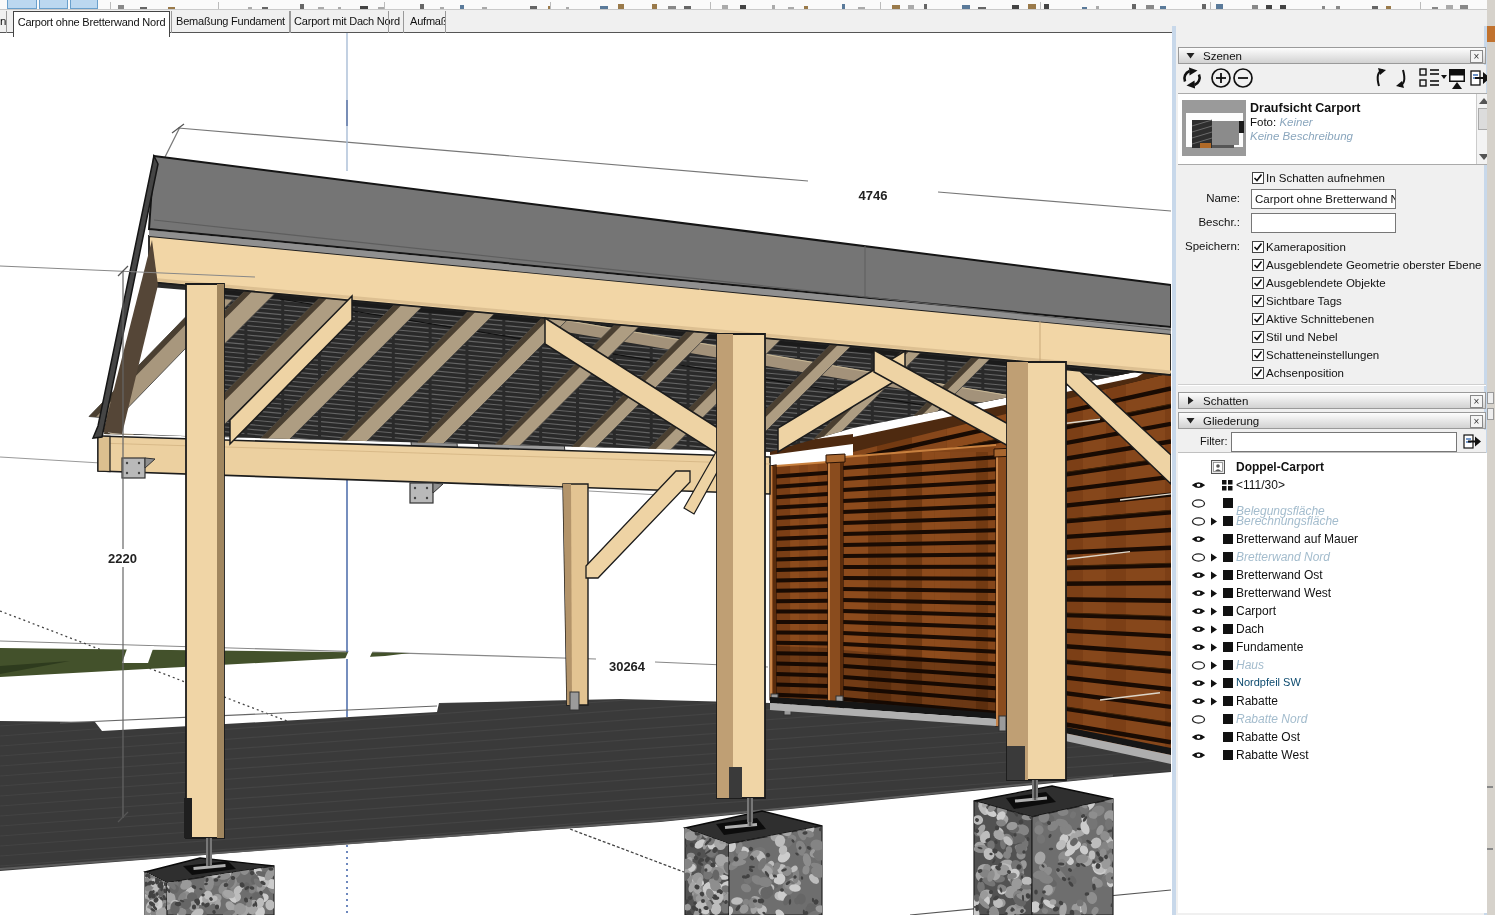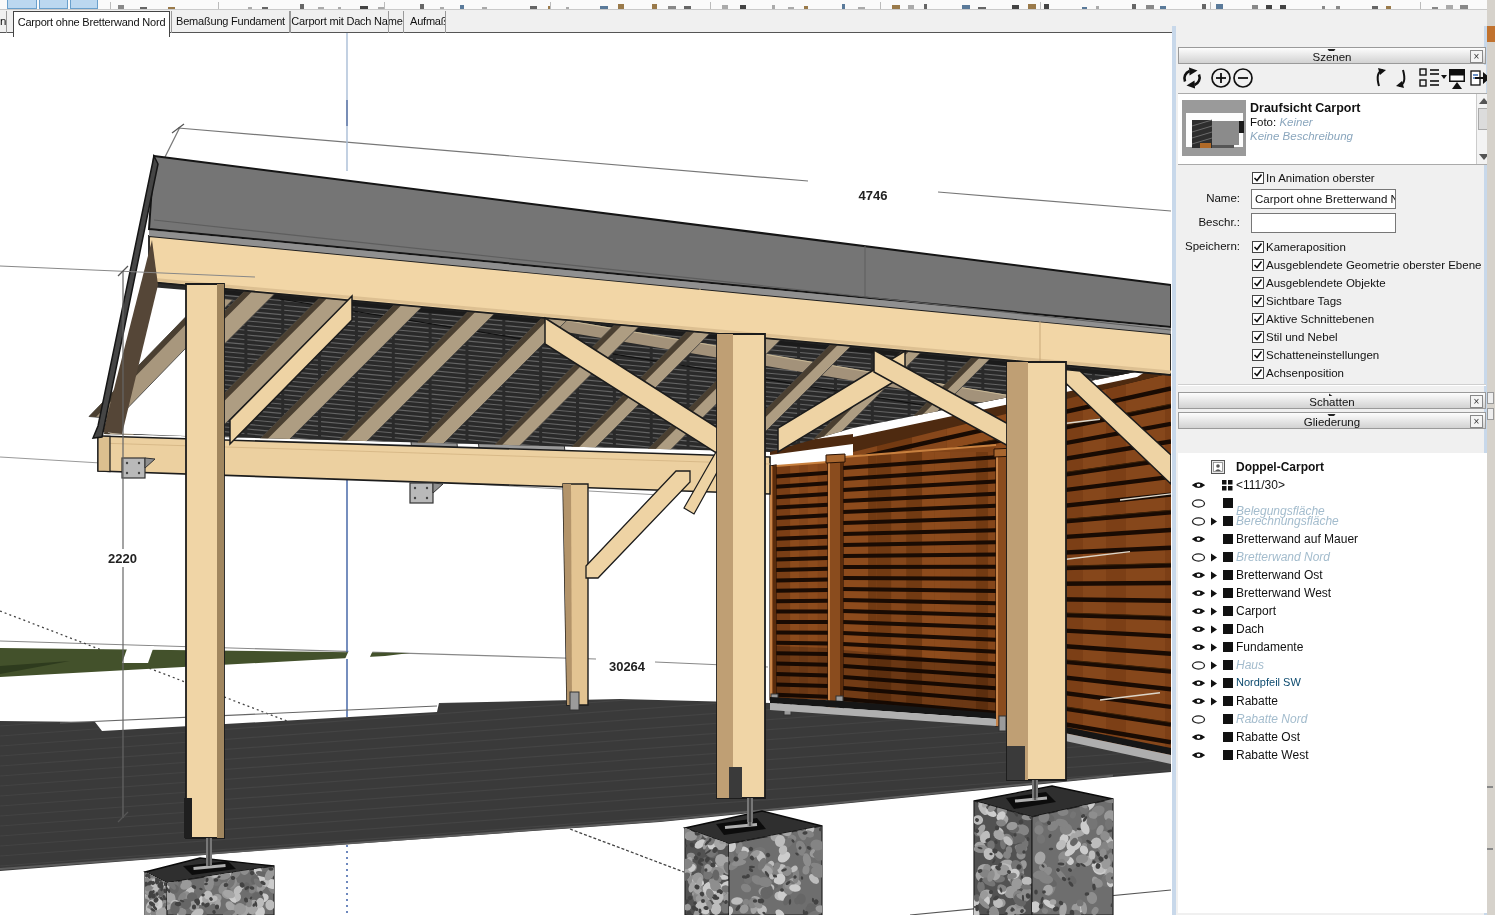--- a/index.html
+++ b/index.html
@@ -6,21 +6,21 @@
 #toolbar{position:absolute;left:0;top:0;width:1495px;height:10px;background:#fafafa;border-bottom:1px solid #c9c9c9;}
 .tbtn{position:absolute;top:0;height:9px;background:#bcd8f0;border:1px solid #6aa0cc;border-top:none;}
 #tabbar{position:absolute;left:0;top:10px;width:1495px;height:23px;background:#f0f0f0;border-bottom:1px solid #555;}
 .tab{position:absolute;top:1px;height:22px;font-size:11px;letter-spacing:-0.2px;color:#111;text-align:center;line-height:21px;border-left:1px solid #999;border-right:1px solid #999;white-space:nowrap;overflow:hidden;}
 .tab.active{background:#fff;border:1px solid #444;border-bottom:none;top:1px;height:26px;font-size:11px;}
 .stub{position:absolute;left:0;top:1px;width:7px;height:22px;font-size:11.5px;color:#111;overflow:hidden;line-height:21px;border-right:1px solid #999;}
 #vp{position:absolute;left:0;top:30px;width:1171px;height:885px;}
 #panel{position:absolute;left:1172px;top:26px;width:315px;height:889px;background:#f0f0f0;border-left:4px solid #c8d8ea;border-right:3px solid #c8d8ea;}
 .ptitle{position:absolute;left:0;top:0;width:100%;height:21px;background:linear-gradient(#bccfe2,#9db3ca);color:#15273f;font-weight:bold;font-size:12.5px;line-height:20px;padding-left:7px;}
 .oxbtn{position:absolute;right:4px;top:3px;width:15px;height:15px;background:#c1722e;border:1px solid #8a4a12;color:#fff;font-size:10px;font-weight:bold;text-align:center;line-height:13px;}
-.phdr{position:absolute;left:2px;width:308px;height:17px;background:linear-gradient(#fdfdfd,#d2d2d2);border:1px solid #9a9a9a;font-size:11.5px;color:#111;display:flex;align-items:center;flex-direction:column;}
+.phdr{position:absolute;left:2px;width:308px;height:17px;background:linear-gradient(#fdfdfd,#d2d2d2);border:1px solid #9a9a9a;font-size:11.5px;color:#111;display:flex;align-items:center;}
 .xbtn{position:absolute;right:2px;top:1.5px;width:13px;height:13px;background:#f4f4f4;border:1px solid #888;color:#333;font-size:10px;line-height:11px;text-align:center;}
 .ptool{position:absolute;left:2px;top:39px;width:308px;height:28px;background:#f0f0f0;}
 .plist{position:absolute;left:2px;top:67px;width:312px;height:72px;background:#fff;border-top:1px solid #aaa;border-bottom:1px solid #aaa;}
 .scroll{position:absolute;right:0;top:0;width:14px;height:70px;background:#f3f3f3;border-left:1px solid #ccc;}
 .lbl{position:absolute;font-size:11.5px;color:#111;}
 .inp{position:absolute;height:20px;background:#fff;border:1px solid #777;font-size:11.5px;color:#111;line-height:18px;padding-left:3px;white-space:nowrap;overflow:hidden;}
 #tree{position:absolute;left:2px;top:427px;width:310px;height:460px;background:#fff;}
 #rstrip{position:absolute;left:1487px;top:0;width:8px;height:915px;background:#d6d2cb;}
 </style></head>
 <body>
@@ -1170,21 +1170,21 @@
 </svg>
 
 <div id="toolbar">
  <div class="tbtn" style="left:7px;width:30px"></div>
     <div class="tbtn" style="left:39px;width:29px"></div>
     <div class="tbtn" style="left:70px;width:28px"></div>
 </div>
 <div id="tabbar">
  <div class="stub">n</div>
  <div class="tab" style="left:171px;width:119px;">Bemaßung Fundament</div>
- <div class="tab" style="left:290px;width:114px;">Carport mit Dach Name</div>
+ <div class="tab" style="left:290px;width:114px;">Carport mit Dach Nord</div>
  <div class="tab" style="left:388px;width:58px;padding-left:21px;">Aufmaß</div>
  <div class="tab active" style="left:13px;width:157px;">Carport ohne Bretterwand Nord</div>
 </div>
 
 <div id="toolfrag" style="position:absolute;left:0;top:0;width:1495px;height:10px;overflow:hidden;pointer-events:none">
     <div style="position:absolute;left:118px;top:5px;width:6px;height:4px;background:#888"></div>
     <div style="position:absolute;left:140px;top:7px;width:7px;height:2px;background:#666"></div>
     <div style="position:absolute;left:168px;top:7px;width:7px;height:2px;background:#9a7a4a"></div>
     <div style="position:absolute;left:248px;top:7px;width:4px;height:2px;background:#aaa"></div>
     <div style="position:absolute;left:262px;top:7px;width:6px;height:2px;background:#666"></div>
@@ -1316,21 +1316,21 @@
     <svg width="14" height="10" style="position:absolute;bottom:2px;left:0">
           <polygon points="2,2 12,2 7,8" fill="#555"></polygon>
         </svg>
     <div style="position:absolute;top:14px;left:1px;width:12px;height:22px;background:#dcdcdc;border:1px solid #aaa"></div>
   </div>
  </div>
  <svg style="position:absolute;left:76px;top:146px" width="12" height="12">
       <rect x="0.5" y="0.5" width="11" height="11" fill="#fff" stroke="#444"></rect>
       <path d="M2.5 6 L5 8.5 L9.5 2.5" fill="none" stroke="#111" stroke-width="1.6"></path>
     </svg>
-    <div style="position:absolute;left:90px;top:146px;font-size:11.5px;color:#111;white-space:nowrap">In Animation oberster</div>
+    <div style="position:absolute;left:90px;top:146px;font-size:11.5px;color:#111;white-space:nowrap">In Schatten aufnehmen</div>
  <div class="lbl" style="top:166px;right:244px">Name:</div>
  <div class="inp" style="left:75px;top:163px;width:145px;">Carport ohne Bretterwand No</div>
  <div class="lbl" style="top:190px;right:244px">Beschr.:</div>
  <div class="inp" style="left:75px;top:187px;width:145px;"></div>
  <div class="lbl" style="top:214px;right:244px">Speichern:</div>
  <svg style="position:absolute;left:76px;top:215px" width="12" height="12">
       <rect x="0.5" y="0.5" width="11" height="11" fill="#fff" stroke="#444"></rect>
       <path d="M2.5 6 L5 8.5 L9.5 2.5" fill="none" stroke="#111" stroke-width="1.6"></path>
     </svg>
     <div style="position:absolute;left:90px;top:215px;font-size:11.5px;color:#111;white-space:nowrap">Kameraposition</div>
@@ -1377,20 +1377,30 @@
       <span>Schatten</span>
       <div class="xbtn">×</div>
     </div>
  <div class="phdr" style="top:386px;">
       <svg width="9" height="7" style="margin:0 8px 0 7px">
         <polygon points="0.5,1 8.5,1 4.5,6.5" fill="#222"></polygon>
       </svg>
       <span>Gliederung</span>
       <div class="xbtn">×</div>
     </div>
+ <div style="position:absolute;left:2px;top:404px;width:308px;height:23px;background:#f0f0f0;border-bottom:1px solid #c0c0c0">
+   <div style="position:absolute;left:22px;top:5px;font-size:11px;color:#111">Filter:</div>
+   <div class="inp" style="left:53px;top:2px;width:226px;"></div>
+   <svg width="19" height="17" style="position:absolute;right:4px;top:3px">
+        <rect x="1" y="2" width="9" height="13" fill="#fff" stroke="#111" stroke-width="1.2"></rect>
+        <line x1="3" y1="6" x2="8" y2="6" stroke="#3b6fb5" stroke-width="1.4"></line>
+        <line x1="3" y1="9" x2="8" y2="9" stroke="#3b6fb5" stroke-width="1.4"></line>
+        <path d="M5 7.5 L12 7.5 L12 3.5 L18 8.5 L12 13.5 L12 9.5 L5 9.5 Z" fill="#111"></path>
+      </svg>
+ </div>
  <div id="tree">
  <svg style="position:absolute;left:33px;top:7px" width="14" height="14">
         <rect x="0.5" y="0.5" width="13" height="13" fill="#e8e8e8" stroke="#555"></rect>
         <rect x="2.5" y="2.5" width="9" height="9" fill="#fff" stroke="#888" stroke-width="0.8"></rect>
         <circle cx="7" cy="6" r="1.8" fill="#555"></circle>
         <path d="M4 11 Q7 7.5 10 11 Z" fill="#555"></path>
       </svg>
 <div style="position:absolute;left:58px;top:7px;font-size:12px;color:#111;white-space:nowrap;font-weight:bold;">Doppel-Carport</div>
 <svg style="position:absolute;left:13px;top:27px" width="15" height="11" viewBox="0 0 15 11">
         <path d="M1.5 5.5 Q7.5 0.5 13.5 5.5 Q7.5 10.5 1.5 5.5 Z" fill="#111"></path>

